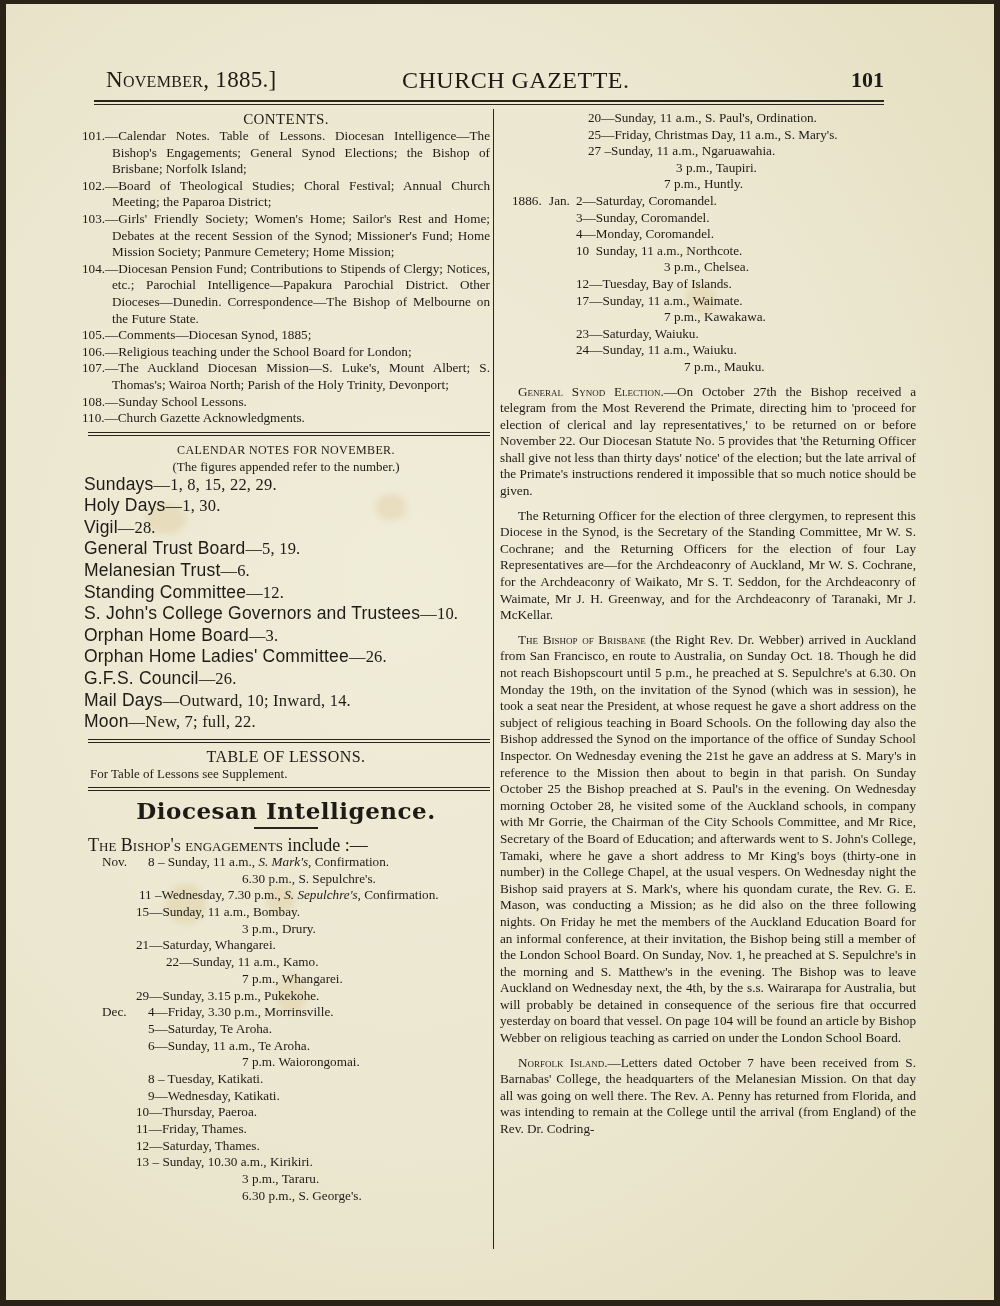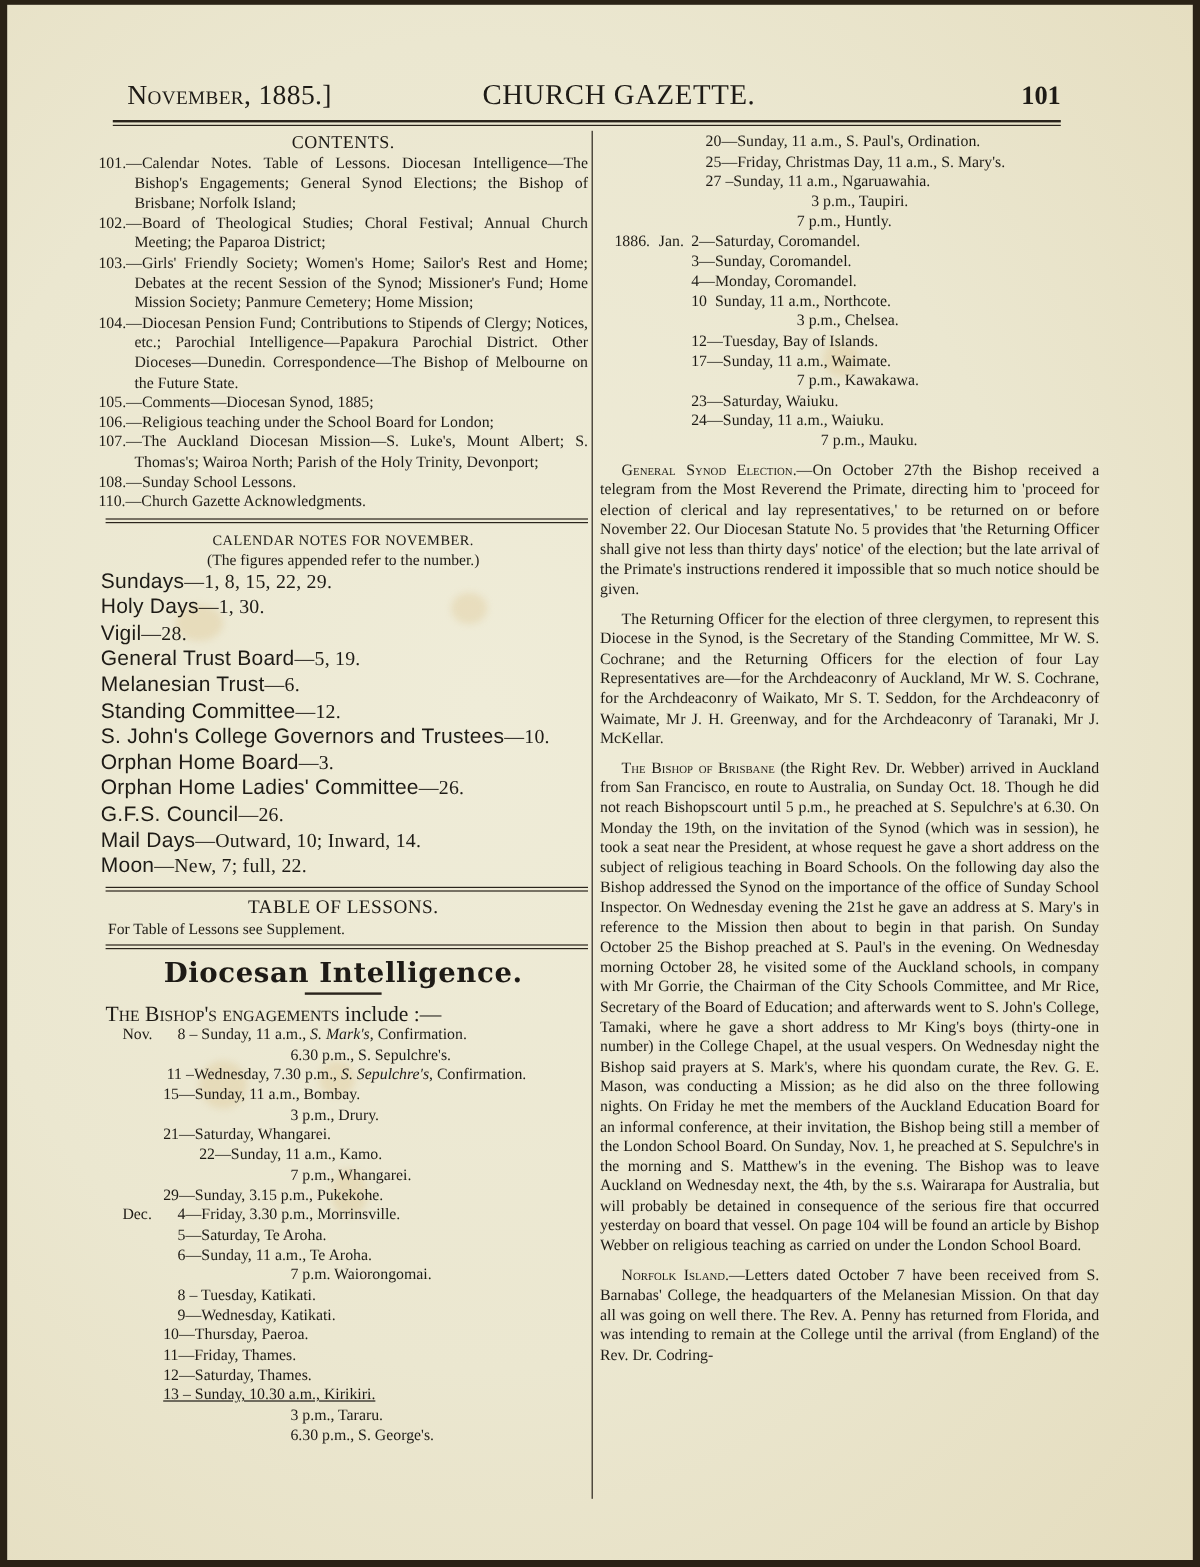--- a/index.html
+++ b/index.html
@@ -162,21 +162,21 @@
         <div class="eng-row">
           <span style="left: 54px;"><span style="position: static;">10—Thursday, Paeroa.</span></span>
         </div>
         <div class="eng-row">
           <span style="left: 54px;"><span style="position: static;">11—Friday, Thames.</span></span>
         </div>
         <div class="eng-row">
           <span style="left: 54px;"><span style="position: static;">12—Saturday, Thames.</span></span>
         </div>
         <div class="eng-row">
-          <span style="left: 54px;"><span style="position: static; text-decoration: underline;">13 – Sunday, 10.30 a.m., Kirikiri.</span></span>
+          <span style="left: 54px;"><span style="position: static;">13 – Sunday, 10.30 a.m., Kirikiri.</span></span>
         </div>
         <div class="eng-row">
           <span style="left: 160px;"><span style="position: static;">3 p.m., Tararu.</span></span>
         </div>
         <div class="eng-row">
           <span style="left: 160px;"><span style="position: static;">6.30 p.m., S. George's.</span></span>
         </div>
       </div>
   </div>
 

